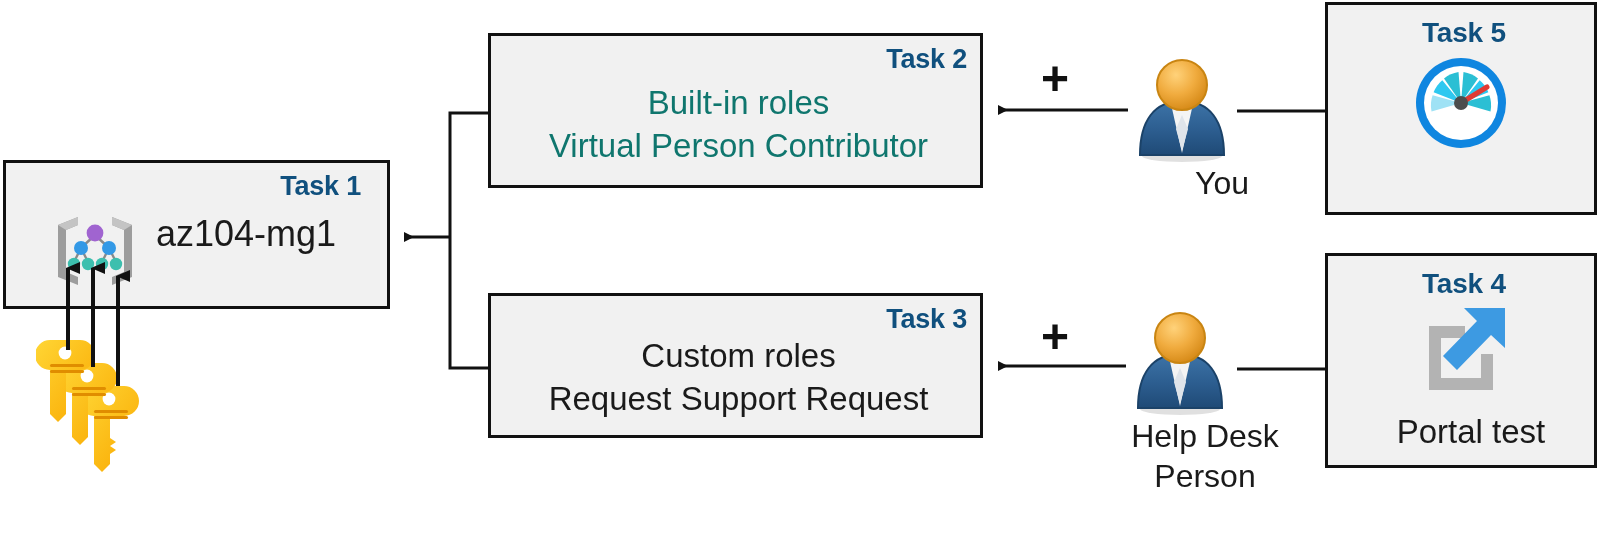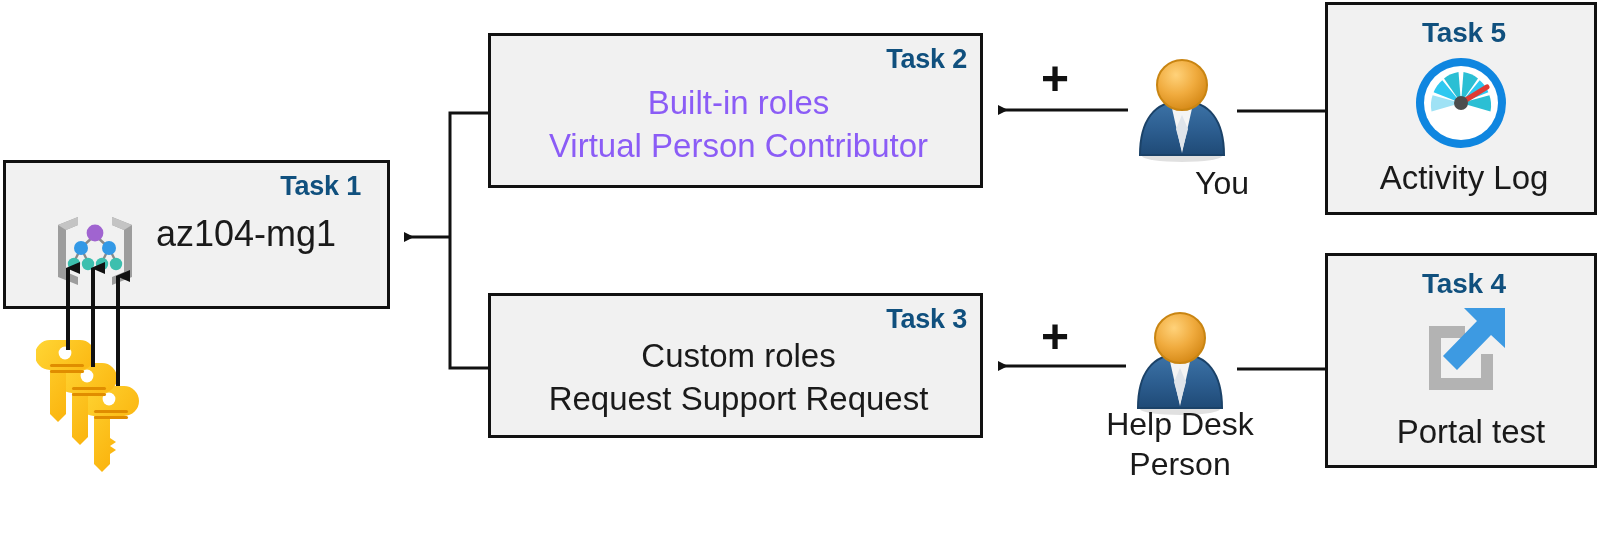--- a/index.html
+++ b/index.html
@@ -40,21 +40,21 @@
 
   
   #task1-box{left:3px;top:160px;width:387px;height:149px;padding-left:27px;}
   #task1-tag{right:26px;top:8px;}
   #task1-title{left:150px;top:50px;font-size:36px;}
 
   
   #task2-box{left:488px;top:33px;width:495px;height:155px;}
   #task2-tag{right:13px;top:8px;}
   #task2-lines{left:0px;top:45px;width:495px;text-align:center;}
-  #task2-lines .ln{display:block;font-size:33px;line-height:43px;color:#8b5cf6;}
+  #task2-lines .ln{display:block;font-size:33px;line-height:43px;color:#0f766e;}
 
   
   #task3-box{left:488px;top:293px;width:495px;height:145px;}
   #task3-tag{right:13px;top:8px;}
   #task3-lines{left:0px;top:38px;width:495px;text-align:center;}
   #task3-lines .ln{display:block;font-size:33px;line-height:43px;color:#1a1a1a;}
 
   
   #task5-box{left:1325px;top:2px;width:272px;height:213px;}
   #task5-tag{left:0;top:12px;width:272px;text-align:center;font-size:28px;}
@@ -71,21 +71,21 @@
   .person{position:absolute;z-index:5;}
   .person svg{display:block;}
   .person-name{
     position:absolute;left:50%;transform:translateX(-50%);
     text-align:center;font-size:32px;line-height:40px;color:#1a1a1a;
     white-space:nowrap;
   }
   #person-you{left:1130px;top:57px;width:104px;height:106px;}
   #person-you .person-name{top:106px;margin-left:40px;}
   #person-help{left:1128px;top:310px;width:104px;height:106px;}
-  #person-help .person-name{top:94px;}
+  #person-help .person-name{top:106px;margin-left:25px;}
 
   
   .plus-sign{
     position:absolute;z-index:6;
     font-size:48px;font-weight:bold;line-height:1;color:#111111;
     font-family:"Liberation Sans", sans-serif;
   }
   #plus-top{left:1041px;top:55px;}
   #plus-bottom{left:1041px;top:313px;}
 
@@ -235,21 +235,20 @@
           <path d="M48,48 L31.0,23.5 A31,31 0 0 1 45.5,17.1 Z" fill="#2bbfd4"></path>
           <path d="M48,48 L50.5,17.1 A31,31 0 0 1 65.0,23.5 Z" fill="#2bbfd4"></path>
           <path d="M48,48 L66.7,25.3 A31,31 0 0 1 75.4,37.3 Z" fill="#2ec8f0"></path>
           <path d="M48,48 L76.4,40.2 A31,31 0 0 1 77.5,56.5 Z" fill="#2bbfd4"></path>
         </g>
 
         <line x1="48" y1="48" x2="74" y2="32" stroke="#e03a33" stroke-width="5" stroke-linecap="round"></line>
         <circle cx="48" cy="48" r="7" fill="#4d4d4d"></circle>
       </svg>
     </div>
-    <div class="node-label" id="task5-label">Activity Log</div>
   </div>
 
   <div class="node-box" id="task4-box">
     <div class="task-tag" id="task4-tag">Task 4</div>
     <div id="extlink-wrap">
       <svg viewBox="0 0 96 96" width="96" height="96">
 
         <path d="M16,22 L52,22 L52,34 L28,34 L28,74 L68,74 L68,50 L80,50 L80,86 L16,86 Z" fill="#b3b3b3"></path>
 
         <path d="M92,4 L92,44 L78,31 L44,66 L30,52 L64,17 L51,4 Z" fill="#3d9ae2"></path>

